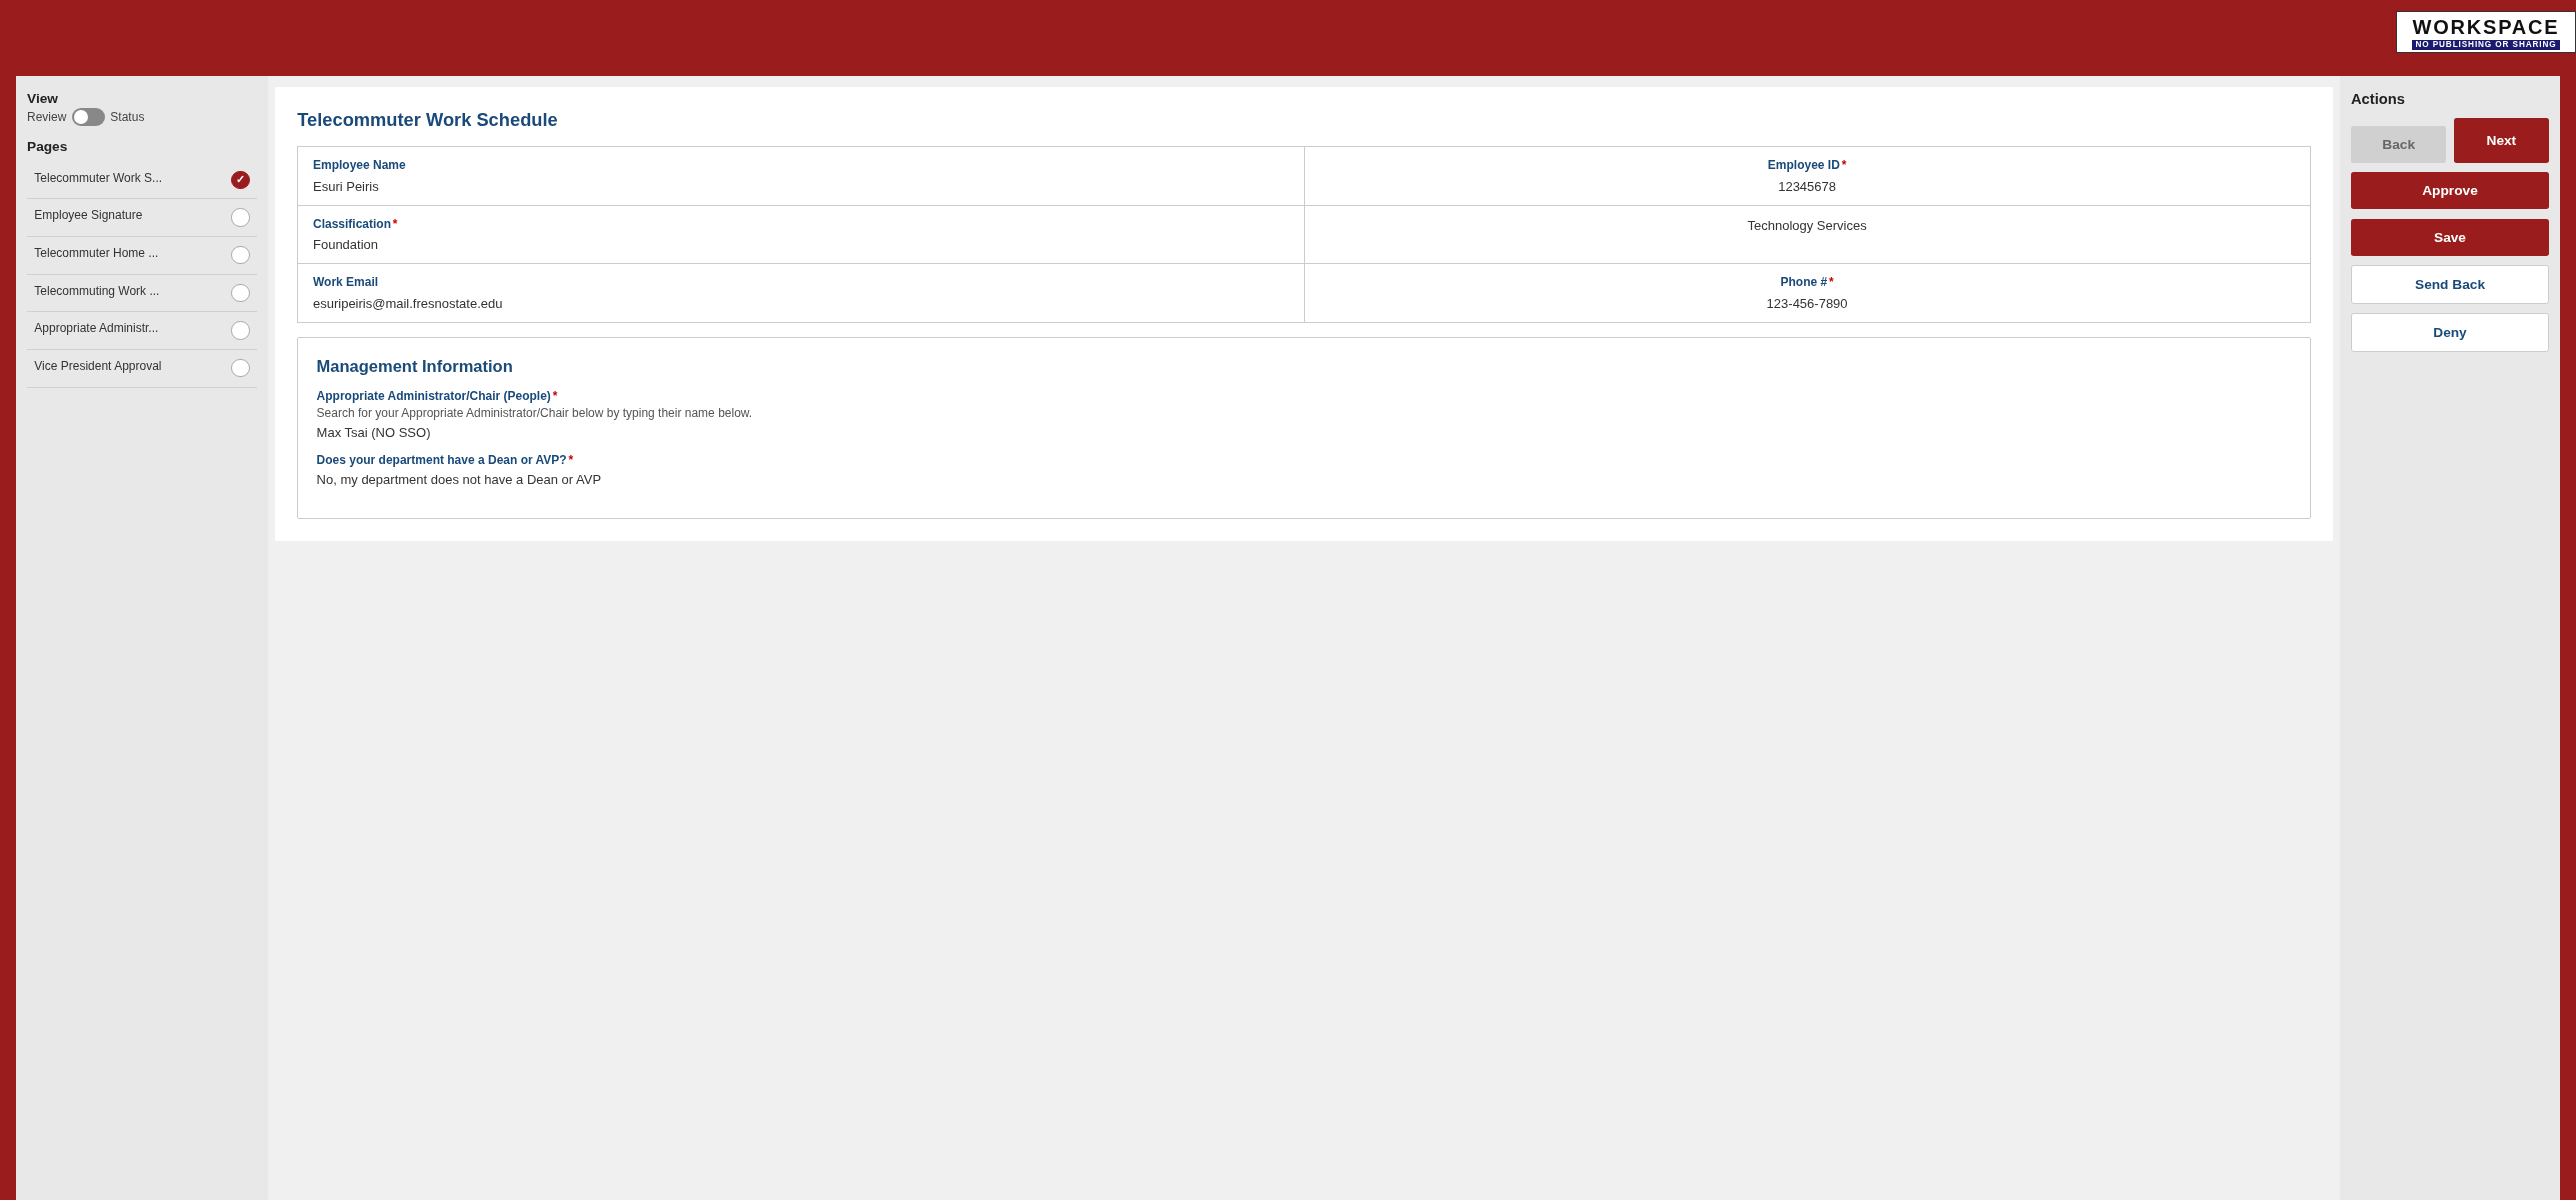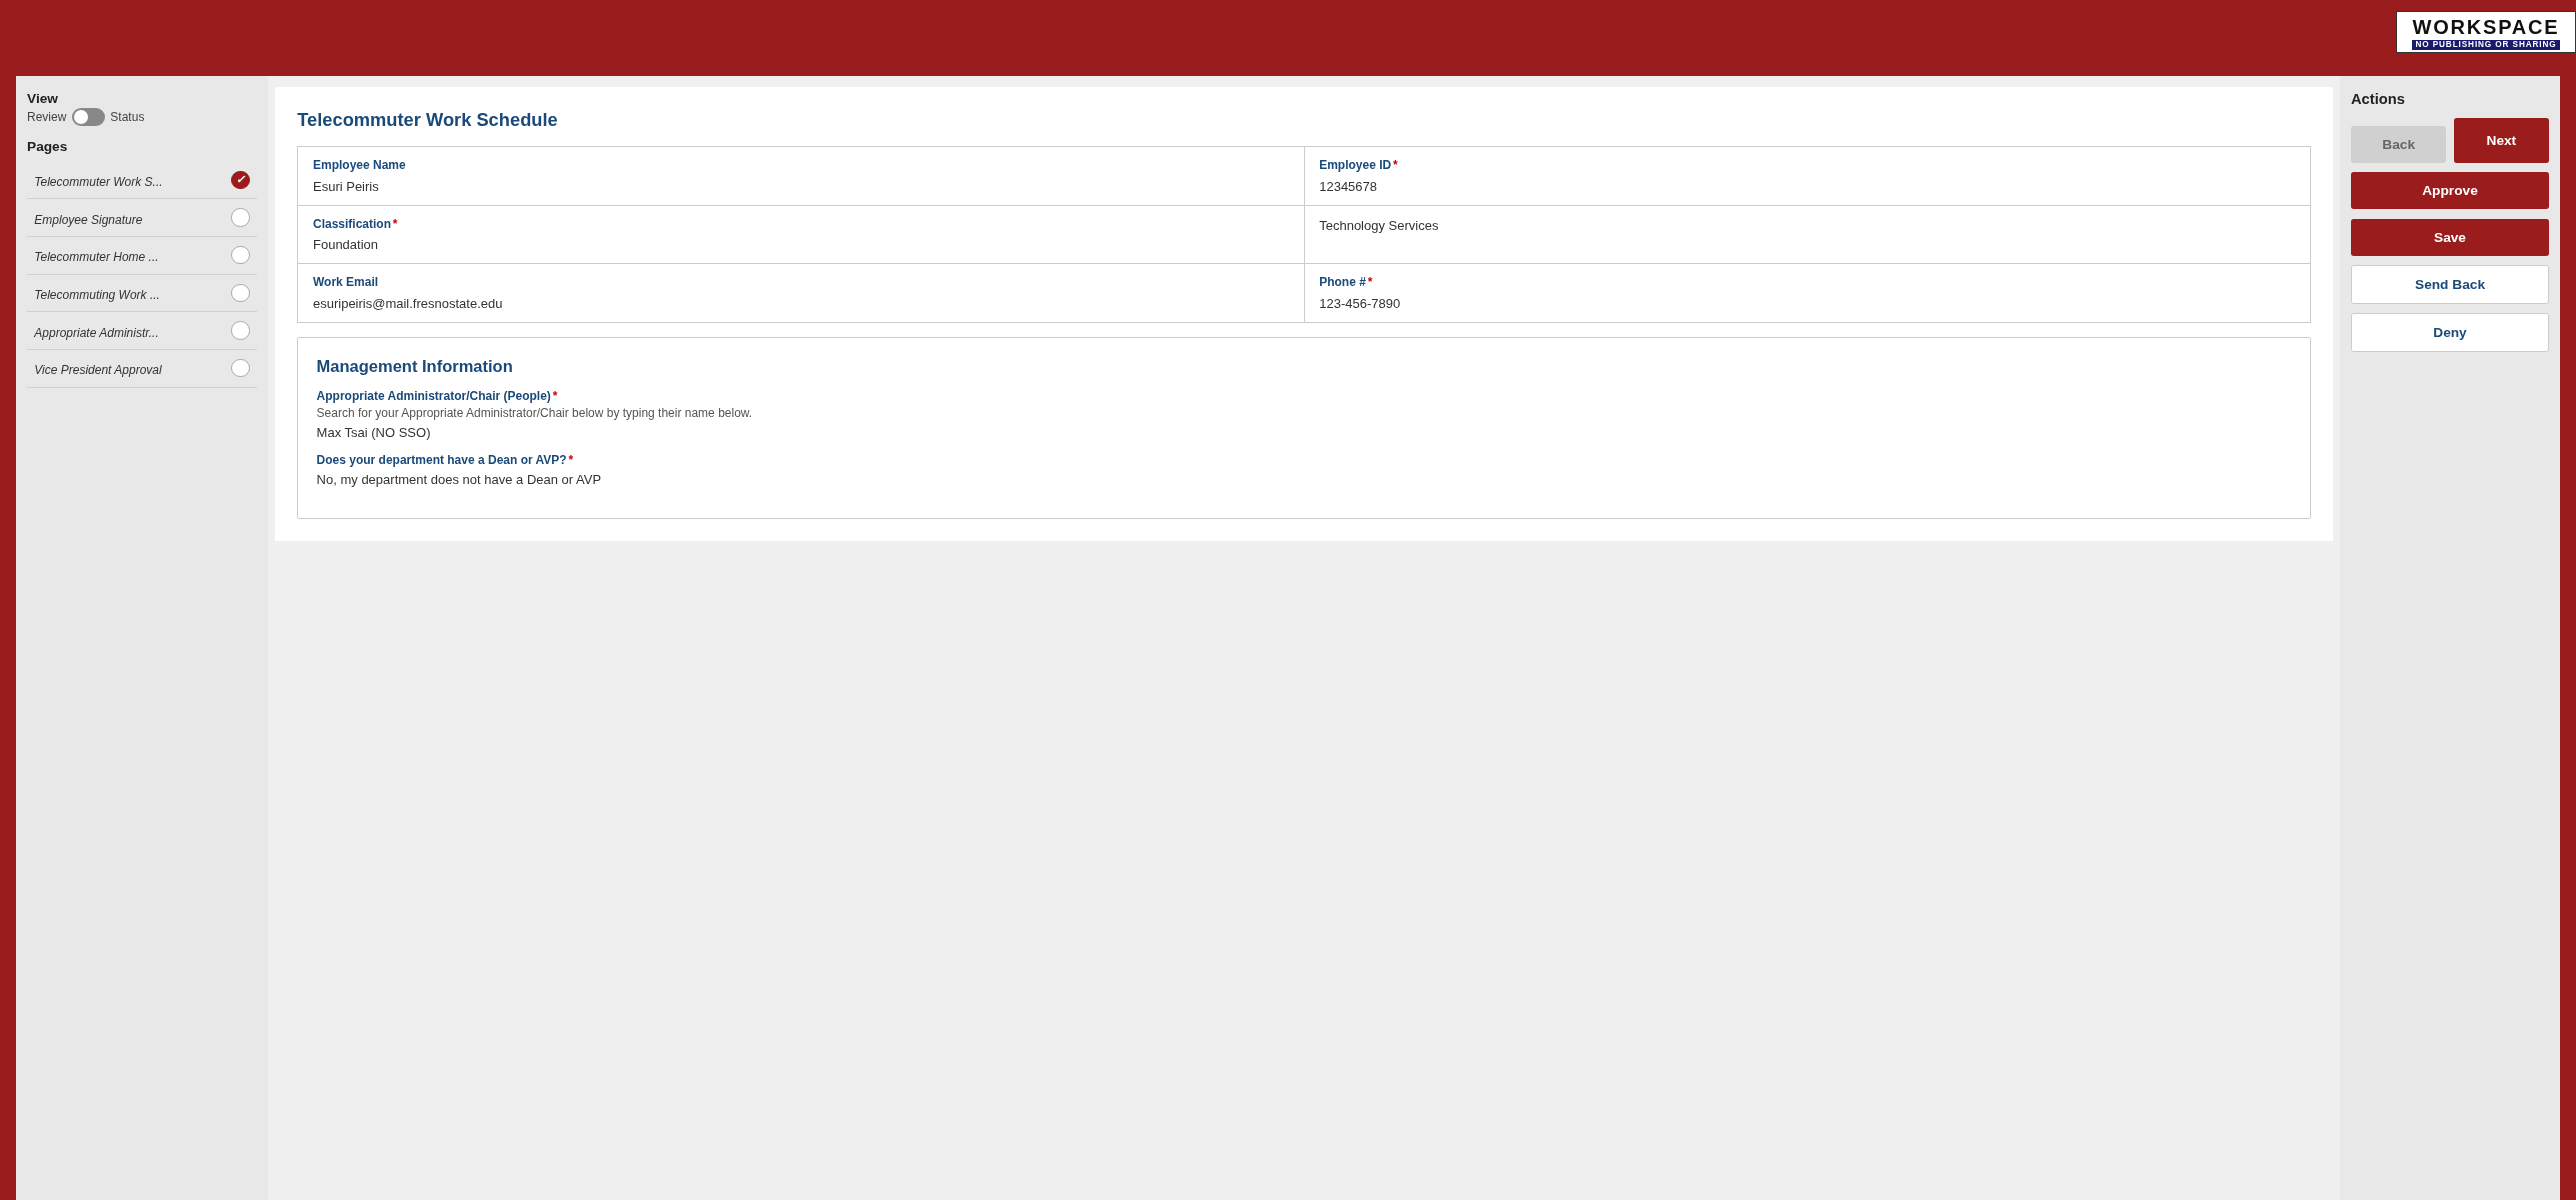--- a/index.html
+++ b/index.html
@@ -99,26 +99,25 @@
     .pages-label {
       font-size: 13.7px;
       font-weight: bold;
       color: #222;
       margin-bottom: 7.3px;
       display: block;
     }
 
     .page-item {
       display: flex;
-      align-items: flex-end;
+      align-items: flex-start;
       justify-content: space-between;
       padding: 9.2px 7.3px;
       border-bottom: 0.9px solid #d0d0d0;
       cursor: pointer;
-      font-style: italic;
     }
     .page-item-label {
       font-size: 12px;
       color: #333;
       flex: 1;
     }
     .page-radio {
       width: 18.3px;
       height: 18.3px;
       border-radius: 50%;
@@ -171,21 +170,21 @@
     .form-row {
       display: flex;
       border-bottom: 0.9px solid #ccc;
     }
     .form-row:last-child { border-bottom: none; }
     .form-cell {
       flex: 1;
       padding: 11px 14.7px;
       border-right: 0.9px solid #ccc;
     }
-    .form-cell:last-child { border-right: none; }
+    .form-cell:last-child { border-right: none; text-align: center; }
     .field-label {
       font-size: 12px;
       color: #1a4a7a;
       font-weight: 600;
       margin-bottom: 5.5px;
       display: block;
     }
     .field-required {
       color: #c00;
       margin-left: 1.8px;

